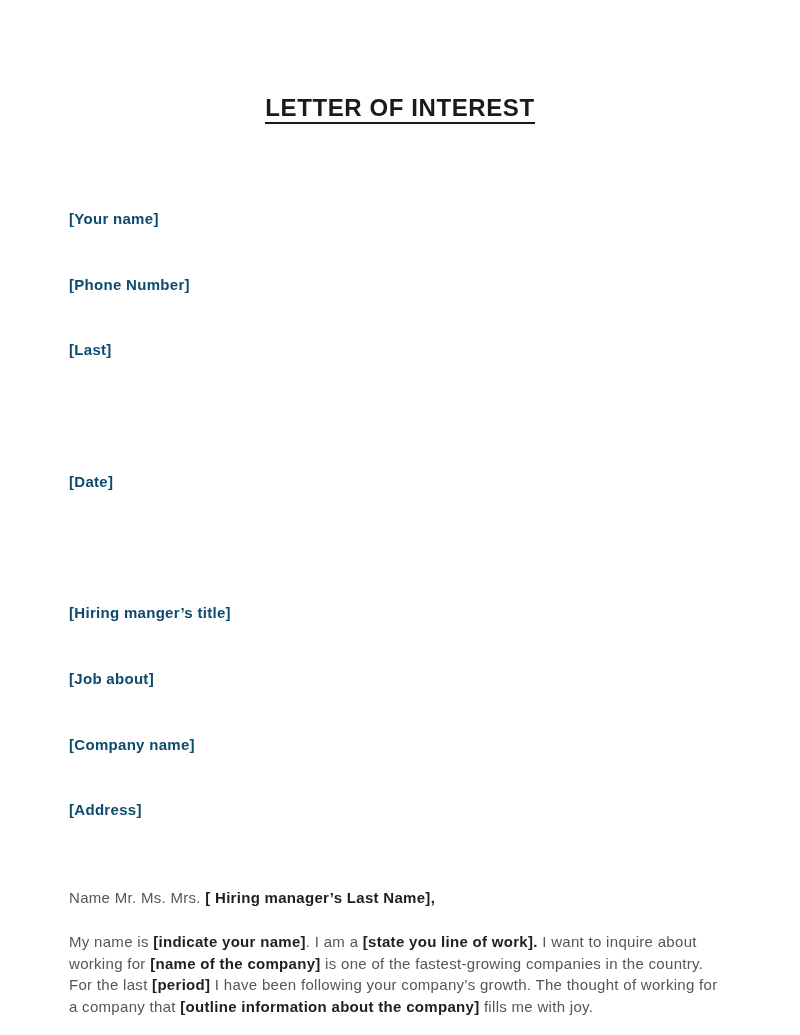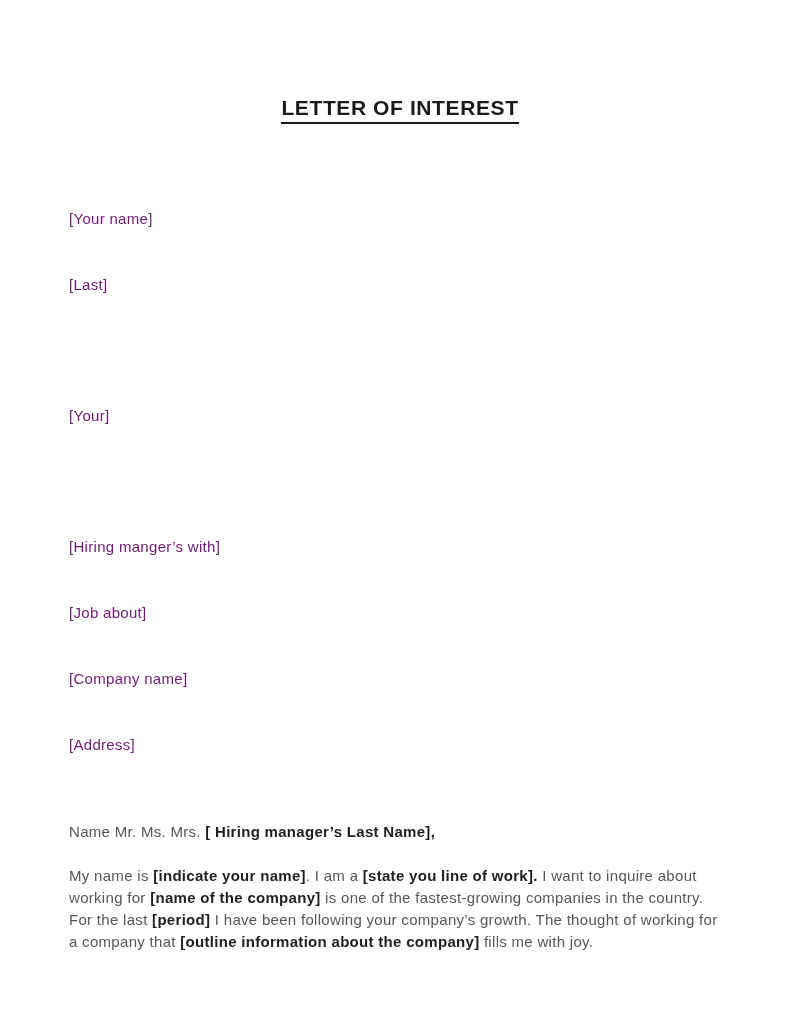--- a/index.html
+++ b/index.html
@@ -20,35 +20,35 @@
     color: #565656;
     padding: 96px 69px 0 69px;
     overflow: hidden;
   }
   .title-wrap {
     text-align: center;
     margin: 0 0 40px 0;
   }
   .title {
     display: inline-block;
-    font-size: 21px;
+    font-size: 24px;
     font-weight: bold;
     letter-spacing: 0.6px;
     color: #1a1a1a;
     border-bottom: 2px solid #1a1a1a;
     padding-bottom: 2px;
     line-height: 24px;
   }
   .block {
     margin: 0 0 21.9px 0;
     white-space: pre-wrap;
   }
   .block.bold-block div {
-    font-weight: normal;
-    color: #701a75;
+    font-weight: bold;
+    color: #0c4a6e;
   }
   .para {
     margin: 0 0 21.9px 0;
     white-space: pre-wrap;
     max-width: 650px;
   }
   .b {
     font-weight: bold;
     color: #1f1f1f;
   }
@@ -57,29 +57,30 @@
 <body>
 
 <div class="page">
 
   <div class="title-wrap">
     <span class="title">LETTER OF INTEREST</span>
   </div>
 
   <div class="block bold-block">
     <div>[Your name]</div>
+    <div>[Phone Number]</div>
     <div>[Last]</div>
   </div>
 
   <div class="block bold-block">
-    <div>[Your]</div>
+    <div>[Date]</div>
   </div>
 
   <div class="block bold-block">
-    <div>[Hiring manger’s with]</div>
+    <div>[Hiring manger’s title]</div>
     <div>[Job about]</div>
     <div>[Company name]</div>
     <div>[Address]</div>
   </div>
 
   <div class="para"><span>Name Mr. Ms. Mrs. </span><span class="b">[ Hiring manager’s Last Name],</span></div>
 
   <div class="para"><span>My name is </span><span class="b">[indicate your name]</span><span>. I am a </span><span class="b">[state you line of work].</span><span> I want to inquire about working for </span><span class="b">[name of the company]</span><span> is one of the fastest-growing companies in the country. For the last </span><span class="b">[period]</span><span> I have been following your company’s growth. The thought of working for a company that </span><span class="b">[outline information about the company]</span><span> fills me with joy.</span></div>
 
 </div>

